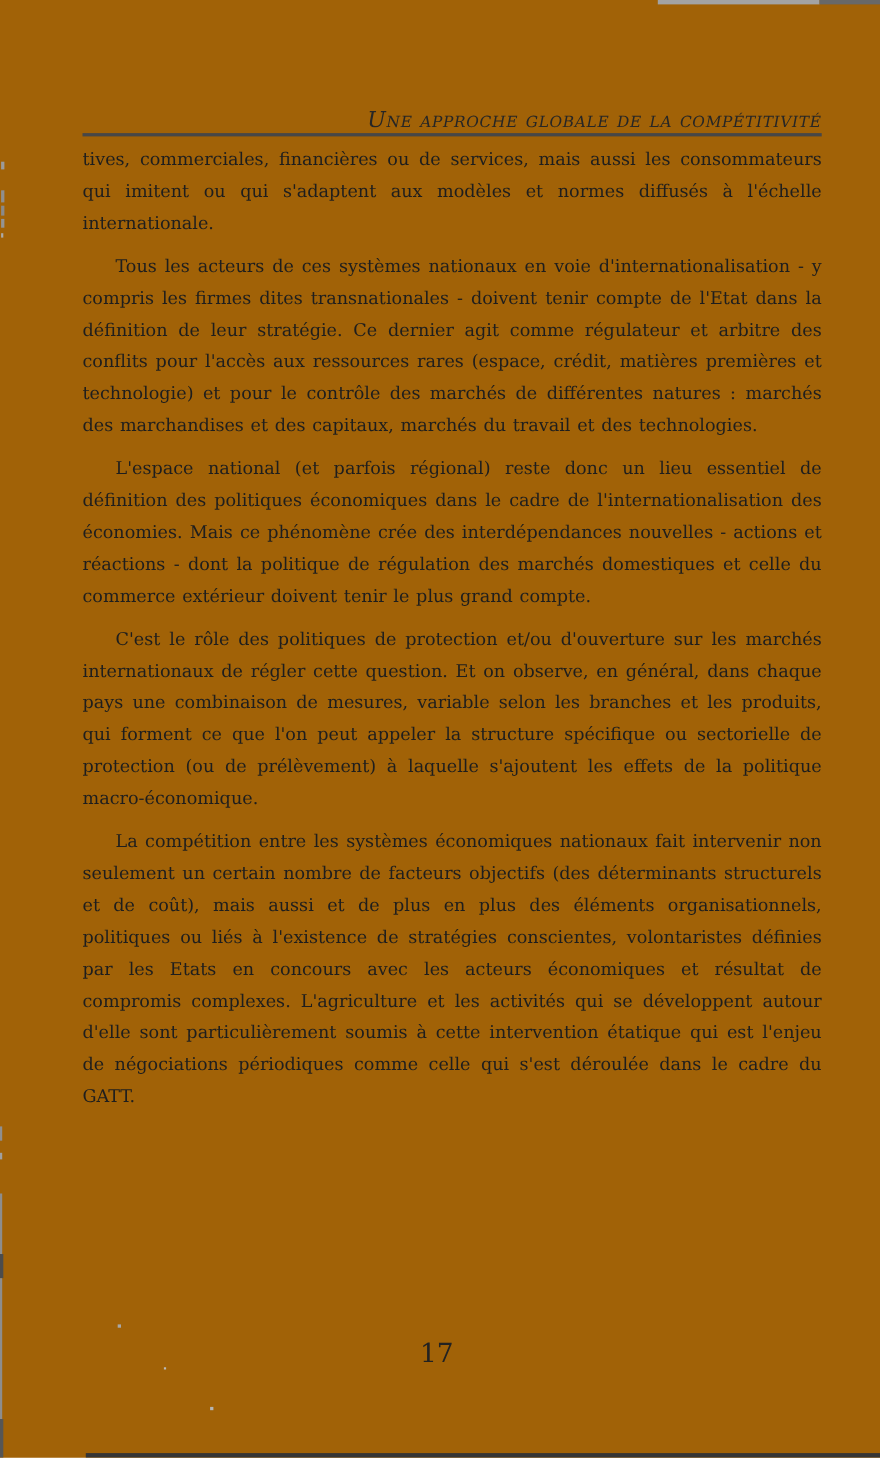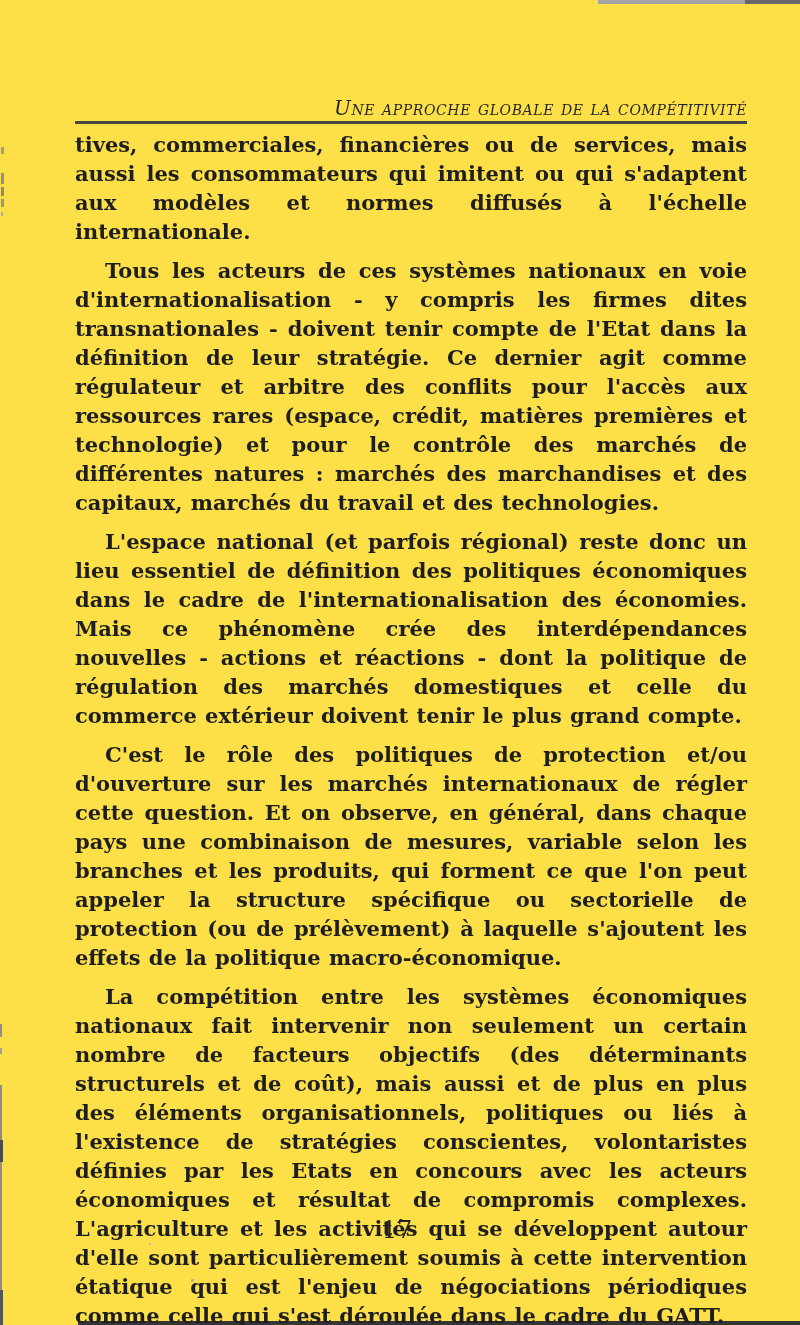--- a/index.html
+++ b/index.html
@@ -5,21 +5,21 @@
   html, body { margin: 0; padding: 0; }
   body {
     width: 800px; height: 1325px;
     background: #ffffff;
     font-family: "DejaVu Serif", "Liberation Serif", serif;
     overflow: hidden;
   }
   .page {
     position: relative;
     width: 800px; height: 1325px;
-    background: #fde047;
+    background: #a16207;
     color: #1c1c1c;
   }
 
   
   .running-header {
     position: absolute;
     top: 96px; left: 75px; width: 672px;
     text-align: right;
     font-style: italic;
     font-variant: small-caps;
@@ -34,26 +34,25 @@
     background: #474747;
   }
 
   
   .text-block {
     position: absolute;
     top: 130px; left: 75px; width: 672px;
   }
   .para {
     margin: 0 0 10px 0;
-    font-size: 21px;
+    font-size: 16px;
     line-height: 29px;
     text-align: justify;
     word-spacing: 1px;
     color: #1e1e1e;
-    font-weight: bold;
   }
   .para.indent { text-indent: 30px; }
 
   
   .folio {
     position: absolute;
     top: 1216px; left: 0; width: 794px;
     text-align: center;
     font-size: 24px;
     color: #222222;

